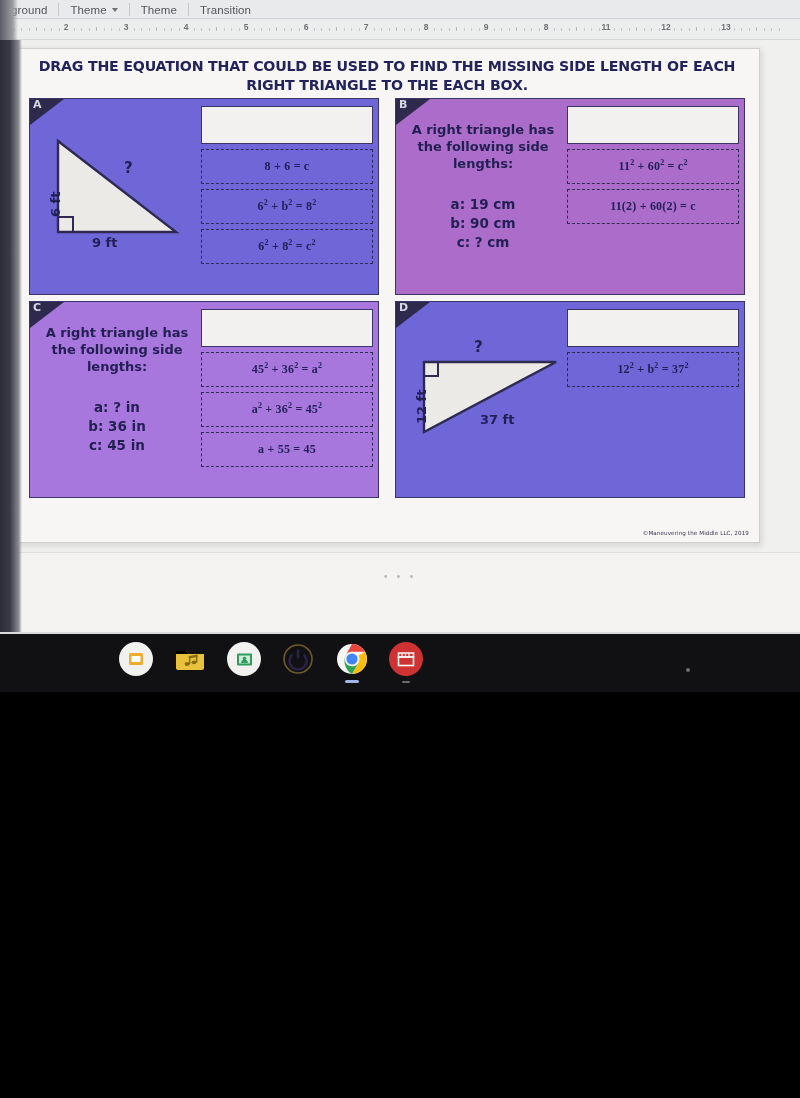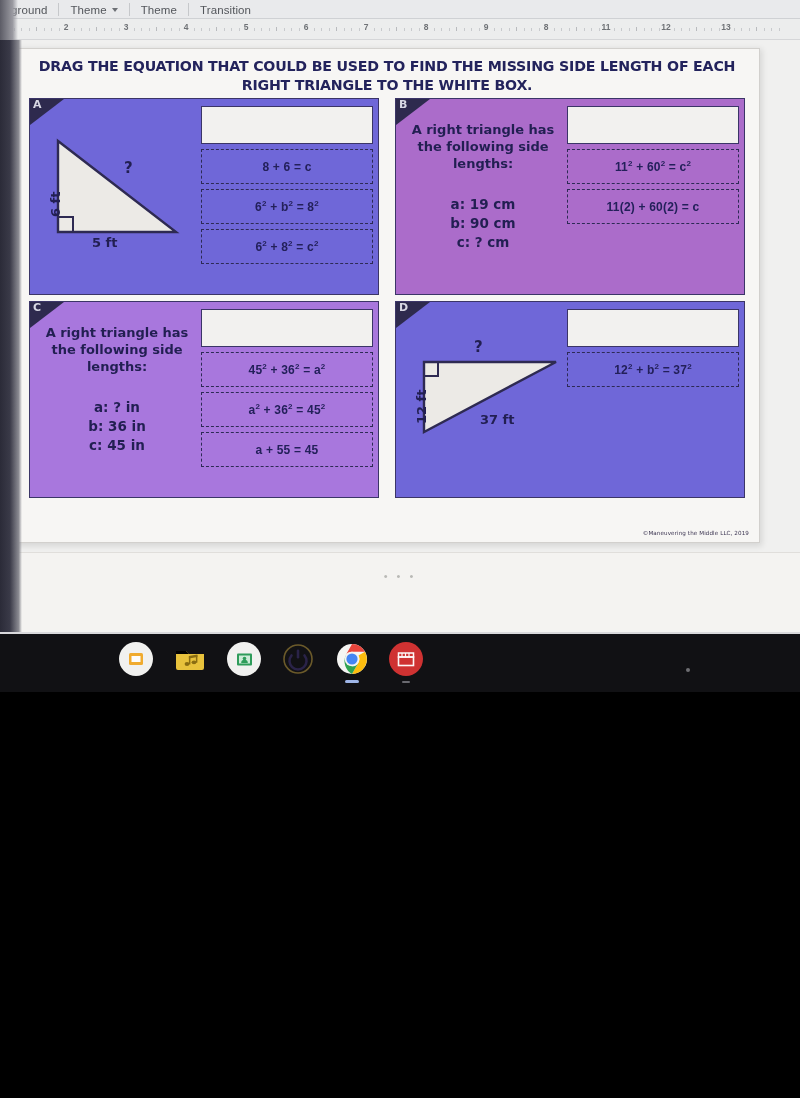--- a/index.html
+++ b/index.html
@@ -204,21 +204,21 @@
     border: 1.6px solid #3b3567;
   }
 
   
   .eq {
     height: 35px;
     border: 1.7px dashed #2d2a55;
     display: flex;
     align-items: center;
     justify-content: center;
-    font-family: Liberation Sans, sans-serif;
+    font-family: Liberation Serif, serif;
     font-weight: 700;
     font-size: 12px;
     color: #23205a;
     letter-spacing: .2px;
     white-space: nowrap;
   }
   .eq sup { font-size: 8px; vertical-align: super; line-height: 0; }
 
   
   .prompt {
@@ -469,36 +469,36 @@
       </div>
 
     <div id="slide-wrap">
       <div id="slide-shadow"></div>
 
       <div id="slide">
 
         <div id="slide-title">
           <span>DRAG THE EQUATION THAT COULD BE USED TO FIND THE MISSING SIDE LENGTH OF EACH</span>
           <br>
-          <span>RIGHT TRIANGLE TO THE WHITE BOX.</span>
+          <span>RIGHT TRIANGLE TO THE EACH BOX.</span>
         </div>
 
         <div id="cards">
 
           <div class="card blue">
             <div class="corner"></div>
             <div class="corner-letter">A</div>
 
             <div class="card-left">
               <svg width="170" height="190" viewBox="0 0 170 190">
                 <polygon points="28,42 28,133 146,133" fill="#eceae6" stroke="#2e2a52" stroke-width="2.4"></polygon>
                 <polyline points="28,118 43,118 43,133" fill="none" stroke="#2e2a52" stroke-width="2"></polyline>
               </svg>
               <div class="fig-label rot" style="left:18px; top:118px;">6 ft</div>
-              <div class="fig-label" style="left:62px; top:136px;">5 ft</div>
+              <div class="fig-label" style="left:62px; top:136px;">9 ft</div>
               <div class="fig-label" style="left:94px; top:60px; font-size:15px;">?</div>
             </div>
 
             <div class="card-right">
               <div class="drop-box"></div>
               <div class="eq">
                   <span>8 + 6 = c</span>
                 </div>
               <div class="eq">
                   <span>6<sup>2</sup> + b<sup>2</sup> = 8<sup>2</sup></span>

